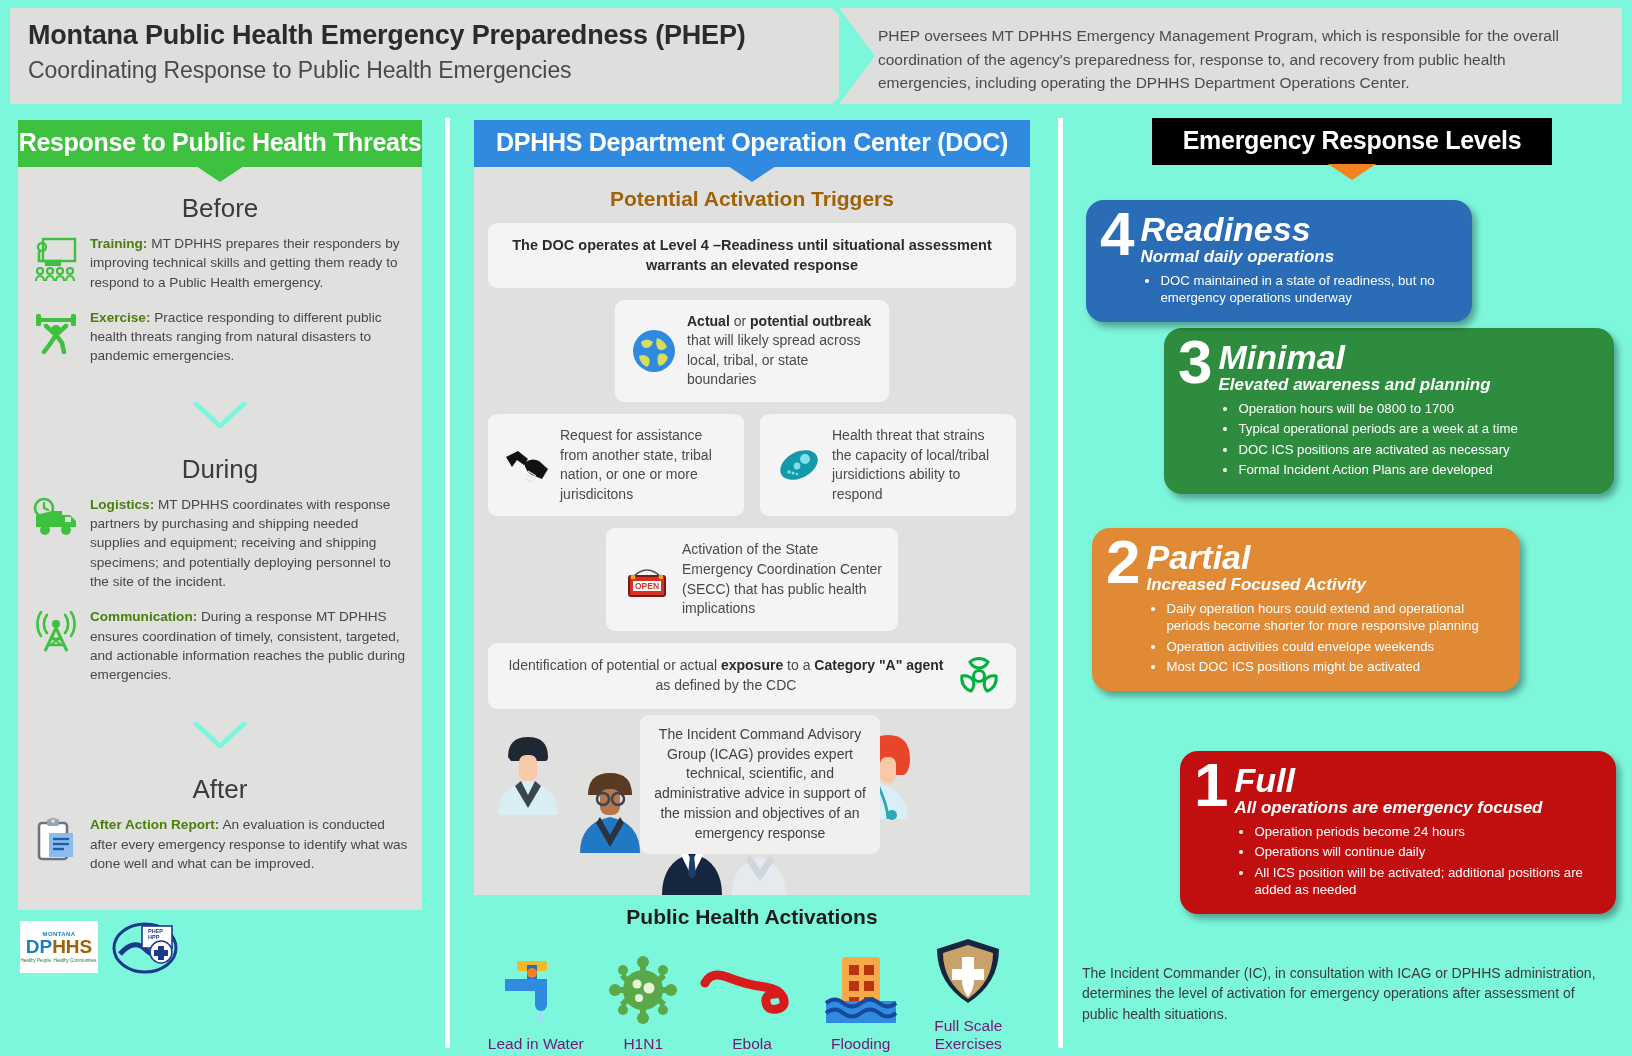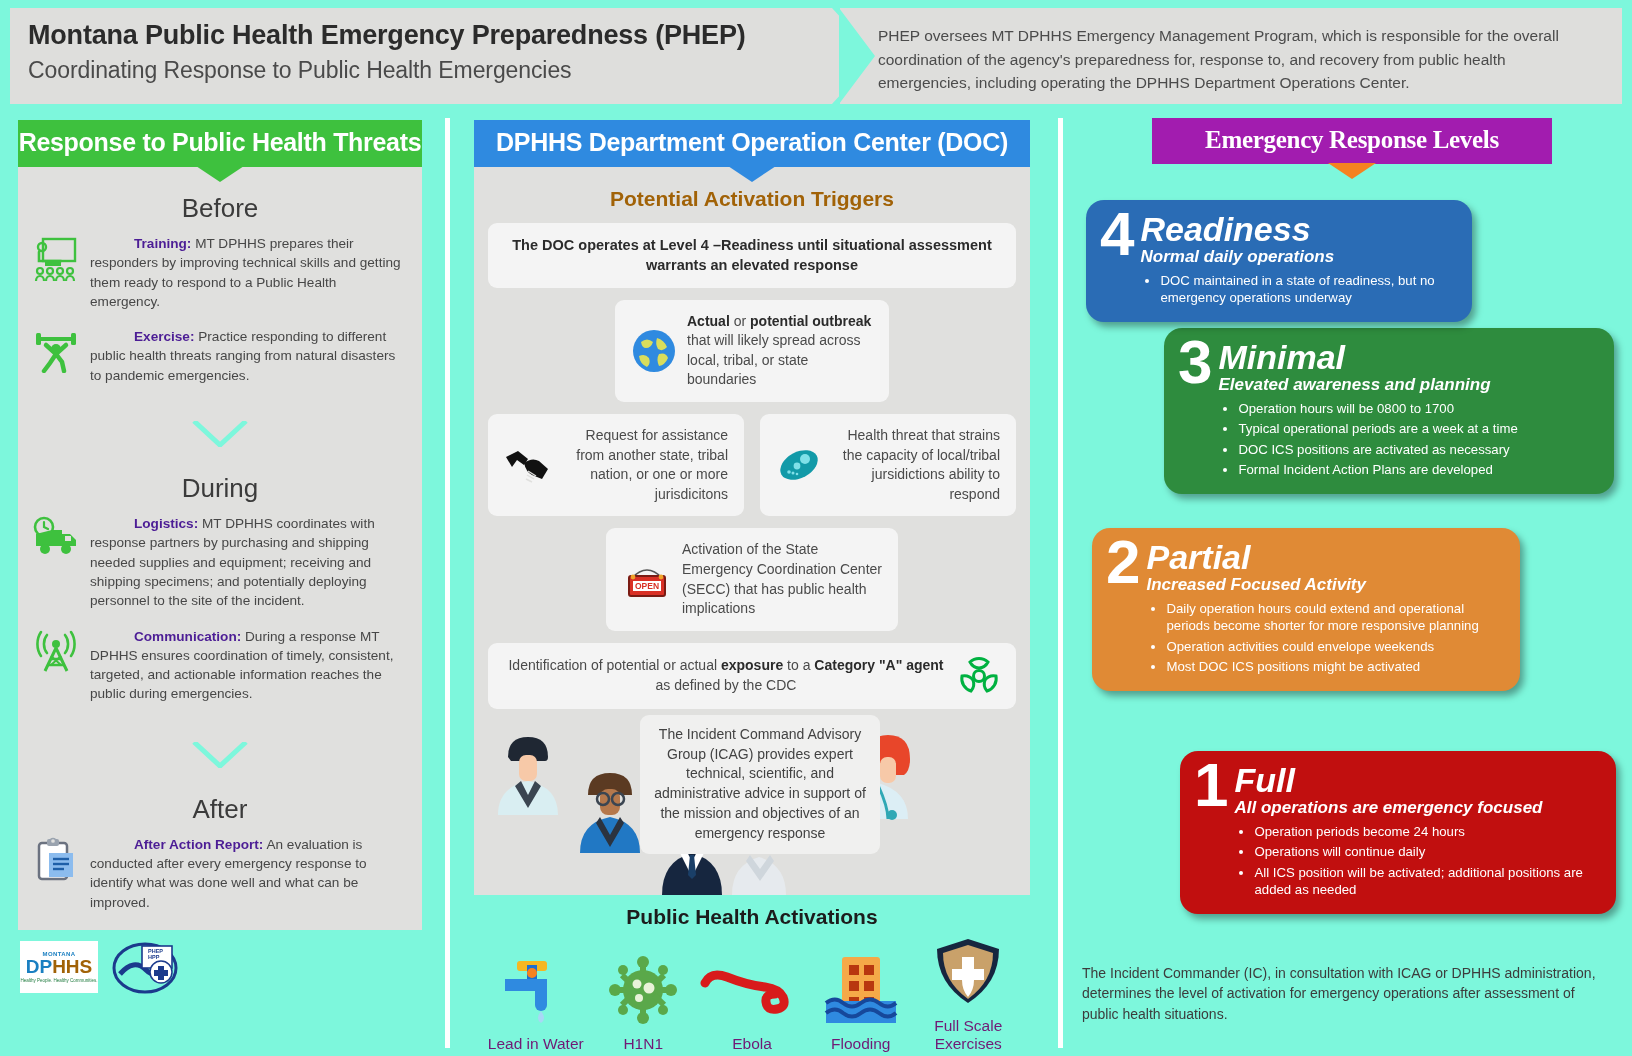--- a/index.html
+++ b/index.html
@@ -54,21 +54,21 @@
   .banner .notch {
     position: absolute; left: 50%; bottom: -15px; transform: translateX(-50%);
     width: 0; height: 0; border-left: 24px solid transparent; border-right: 24px solid transparent;
   }
   .banner.green .notch { border-top: 16px solid #3ec13e; }
   .panel { background: #e0e0de; padding: 10px 14px 14px; }
   .phase-title { text-align: center; font-size: 26px; color: #3b3b3b; margin: 16px 0 10px; }
   .item { display: flex; gap: 10px; margin-bottom: 16px; align-items: flex-start; }
   .item .ico { width: 48px; flex: 0 0 48px; display: flex; align-items: flex-start; justify-content: center; padding-top: 2px; }
   .item .txt { font-size: 13.6px; line-height: 1.42; color: #474747; }
-  .item .txt b { color: #4c1d95; margin-left: 44px; }
+  .item .txt b { color: #4d7c0f; }
   .chev {
     width: 100%; height: 26px; position: relative; background: #e0e0de;
   }
   .chev svg { position: absolute; left: 0; top: 0; }
 
   .logos { display: flex; gap: 14px; align-items: center; margin-top: 10px; padding-left: 2px; }
   .logo-dphhs { width: 78px; height: 52px; background: #fff; display:flex; flex-direction:column; align-items:center; justify-content:center; }
   .logo-dphhs .m { font-size: 6px; color: #1a7fc1; font-weight: bold; letter-spacing: .4px; }
   .logo-dphhs .d { font-size: 19px; font-weight: bold; line-height: 1; }
   .logo-dphhs .d span.b { color: #1a7fc1; }
@@ -84,37 +84,37 @@
   .mid-h2 { text-align: center; font-size: 21px; font-weight: bold; color: #a16207; margin: 8px 0 12px; }
   .tbox {
     background: #f4f4f4; border-radius: 9px; padding: 12px 16px;
     font-size: 14px; line-height: 1.4; color: #4a4a4a;
   }
   .tbox.center { text-align: center; font-weight: bold; color: #2b2b2b; font-size: 14.5px; }
   .tbox-row { display: flex; gap: 10px; align-items: center; }
   .tbox-row .ic { flex: 0 0 auto; display: flex; align-items: center; justify-content: center; }
   .tbox b { color: #2b2b2b; }
   .row2 { display: flex; gap: 16px; margin-top: 12px; }
-  .row2 > div { flex: 1; text-align: right; }
+  .row2 > div { flex: 1; }
   .icag-wrap { position: relative; height: 170px; margin-top: 6px; }
   .icag-box {
     position: absolute; left: 152px; top: 0; width: 240px;
     background: #f0f0ef; border-radius: 9px; padding: 10px 12px;
     font-size: 14px; line-height: 1.42; text-align: center; color: #424242;
   }
   .people { position: absolute; left: 0; top: 0; width: 100%; height: 180px; }
 
   .pha-title { text-align: center; font-size: 21px; font-weight: bold; color: #1c1c1c; margin: 10px 0 6px; }
   .pha-row { display: flex; justify-content: space-around; align-items: flex-end; padding: 0 8px; }
   .pha-item { text-align: center; width: 110px; }
   .pha-label { font-size: 15.5px; color: #701a75; margin-top: 4px; }
 
   
   .col-right { position: absolute; left: 1078px; top: 118px; width: 548px; height: 930px; }
-  .banner.orange { background: #a21caf; width: 400px; margin: 0 auto; font-family: Liberation Serif, serif; }
+  .banner.orange { background: #000000; width: 400px; margin: 0 auto; }
   .banner.orange .notch { border-top: 16px solid #f58220; }
   .lvl {
     position: absolute; border-radius: 18px; color: #fff;
     box-shadow: 4px 5px 7px rgba(0,0,0,0.35);
     padding: 10px 18px 12px 14px;
   }
   .lvl .head { display: flex; align-items: flex-start; gap: 6px; }
   .lvl .num { font-size: 62px; font-weight: bold; line-height: 0.78; font-family: "Liberation Sans", sans-serif; }
   .lvl .ttl { font-size: 34px; font-style: italic; font-weight: bold; line-height: 1; margin-top: 2px; }
   .lvl .sub { font-size: 17px; font-weight: bold; margin-top: 1px; font-style: italic; }

